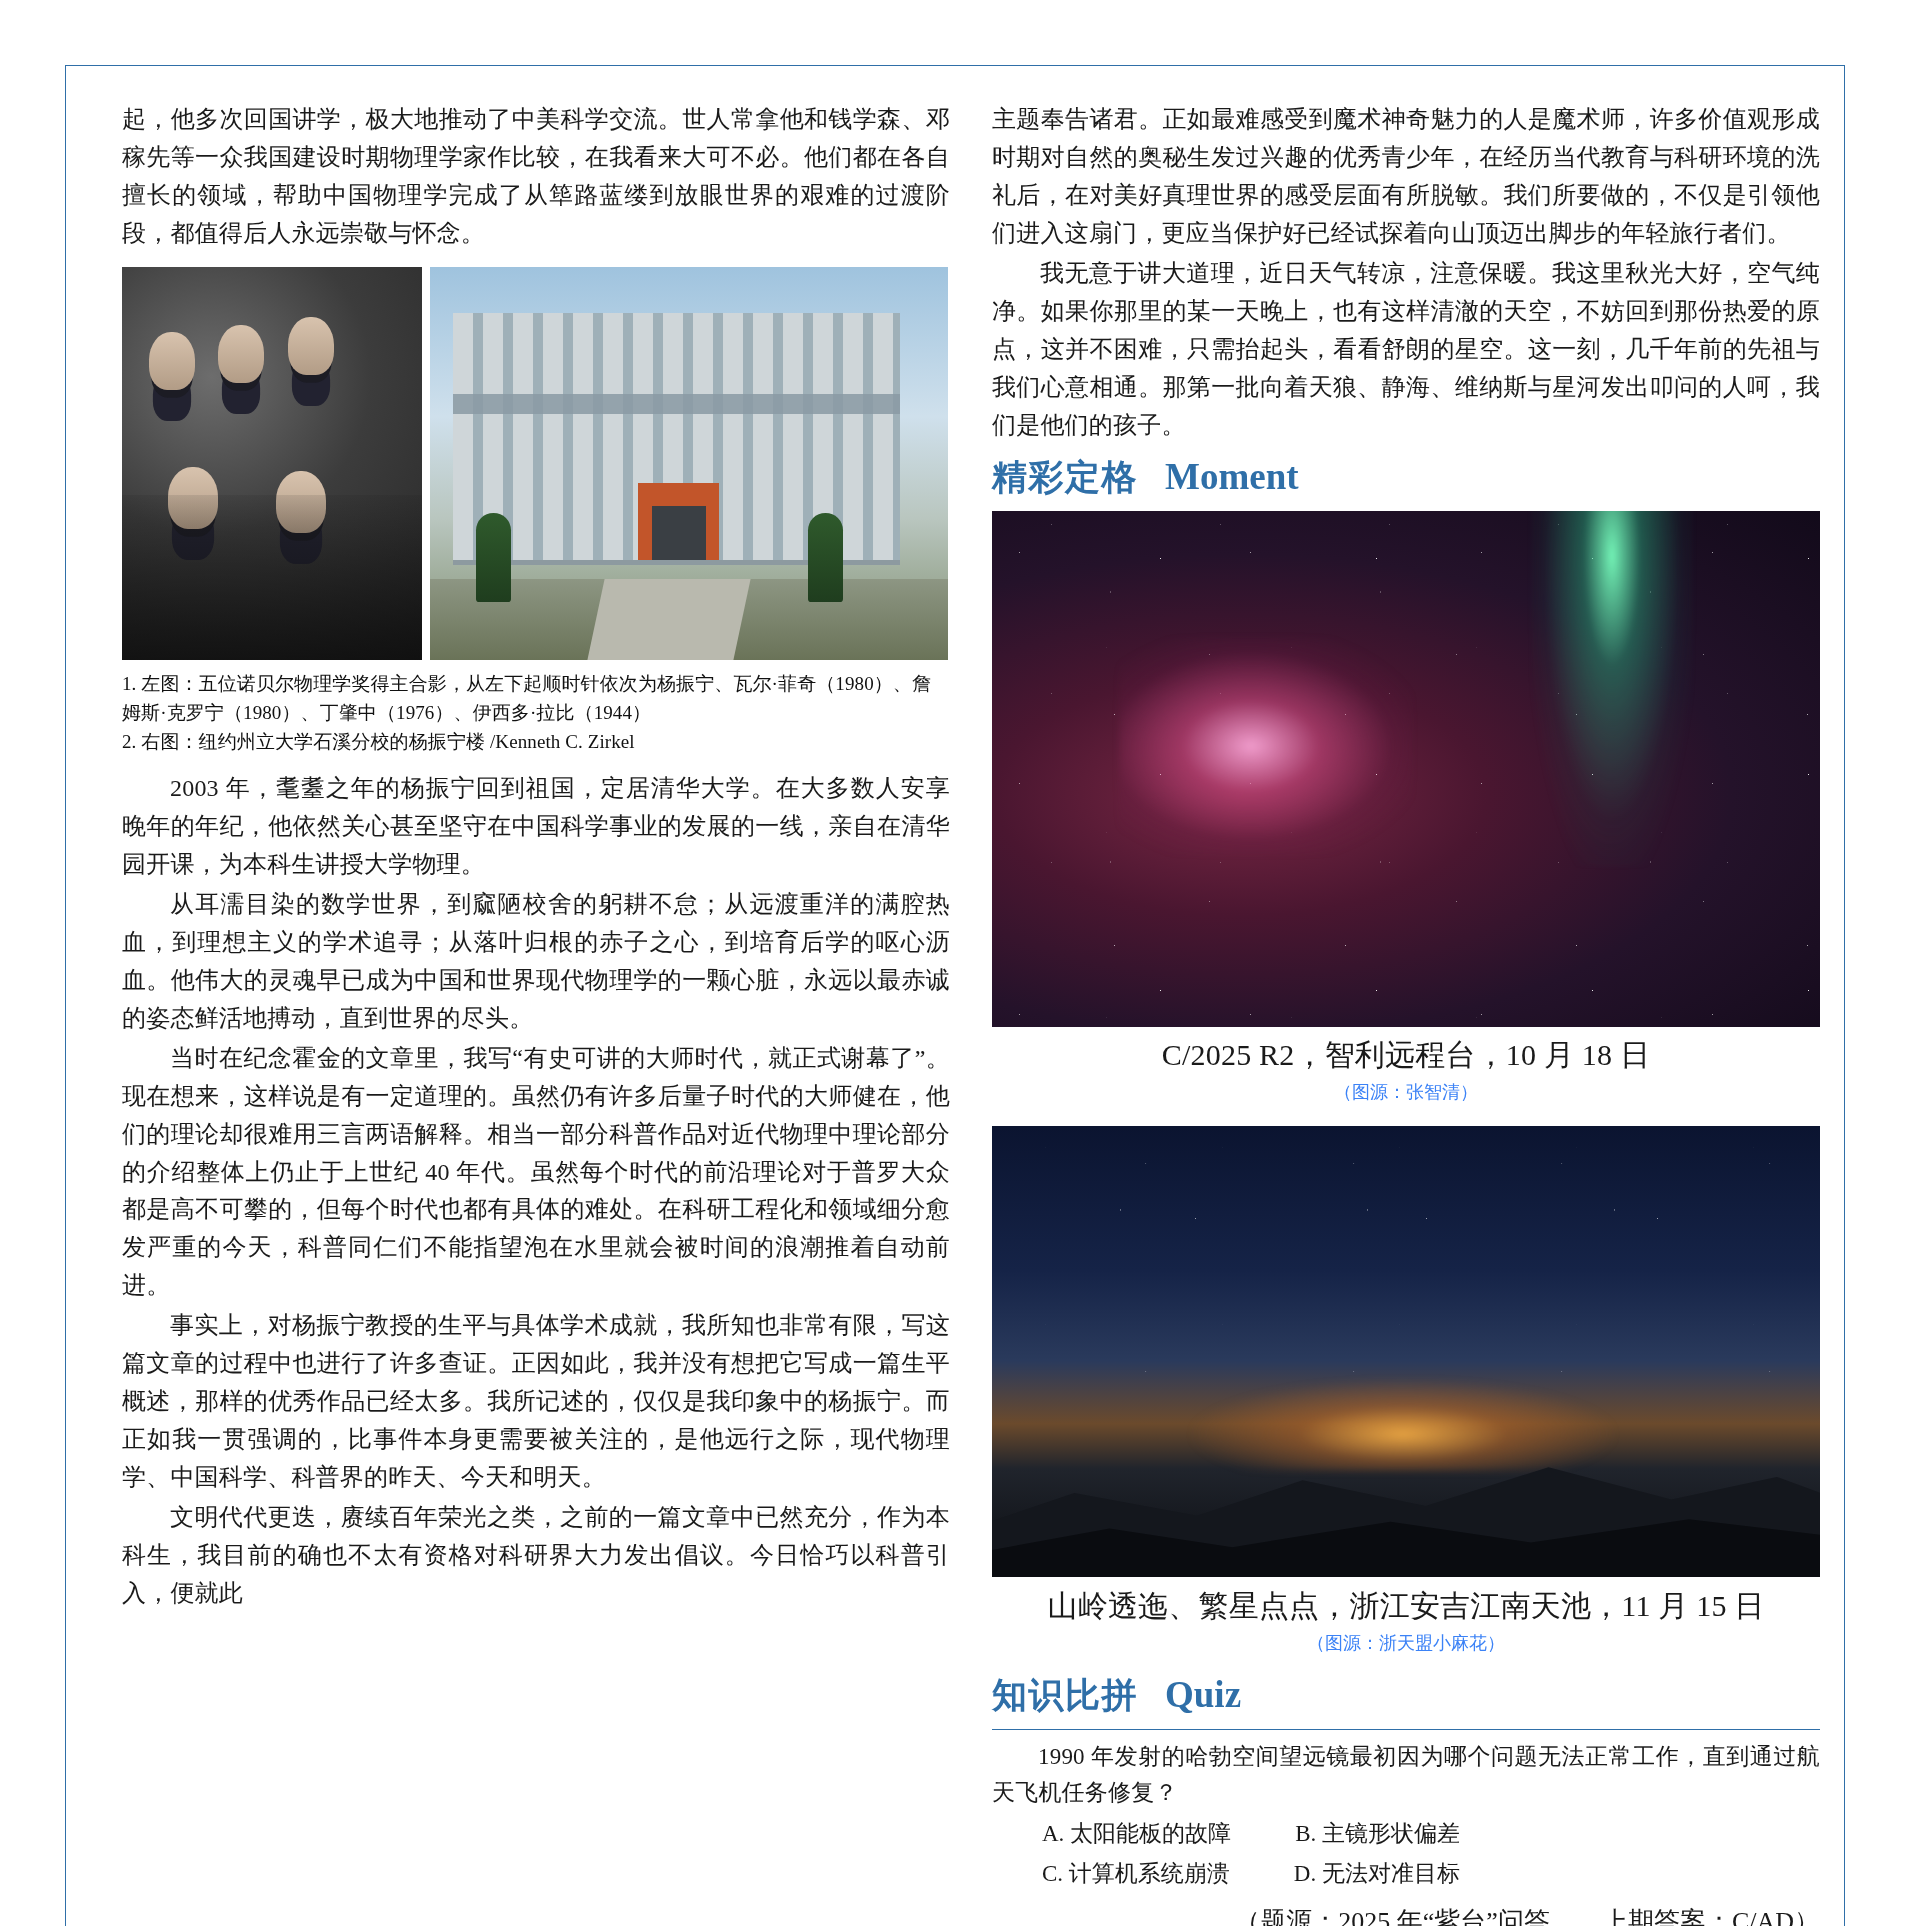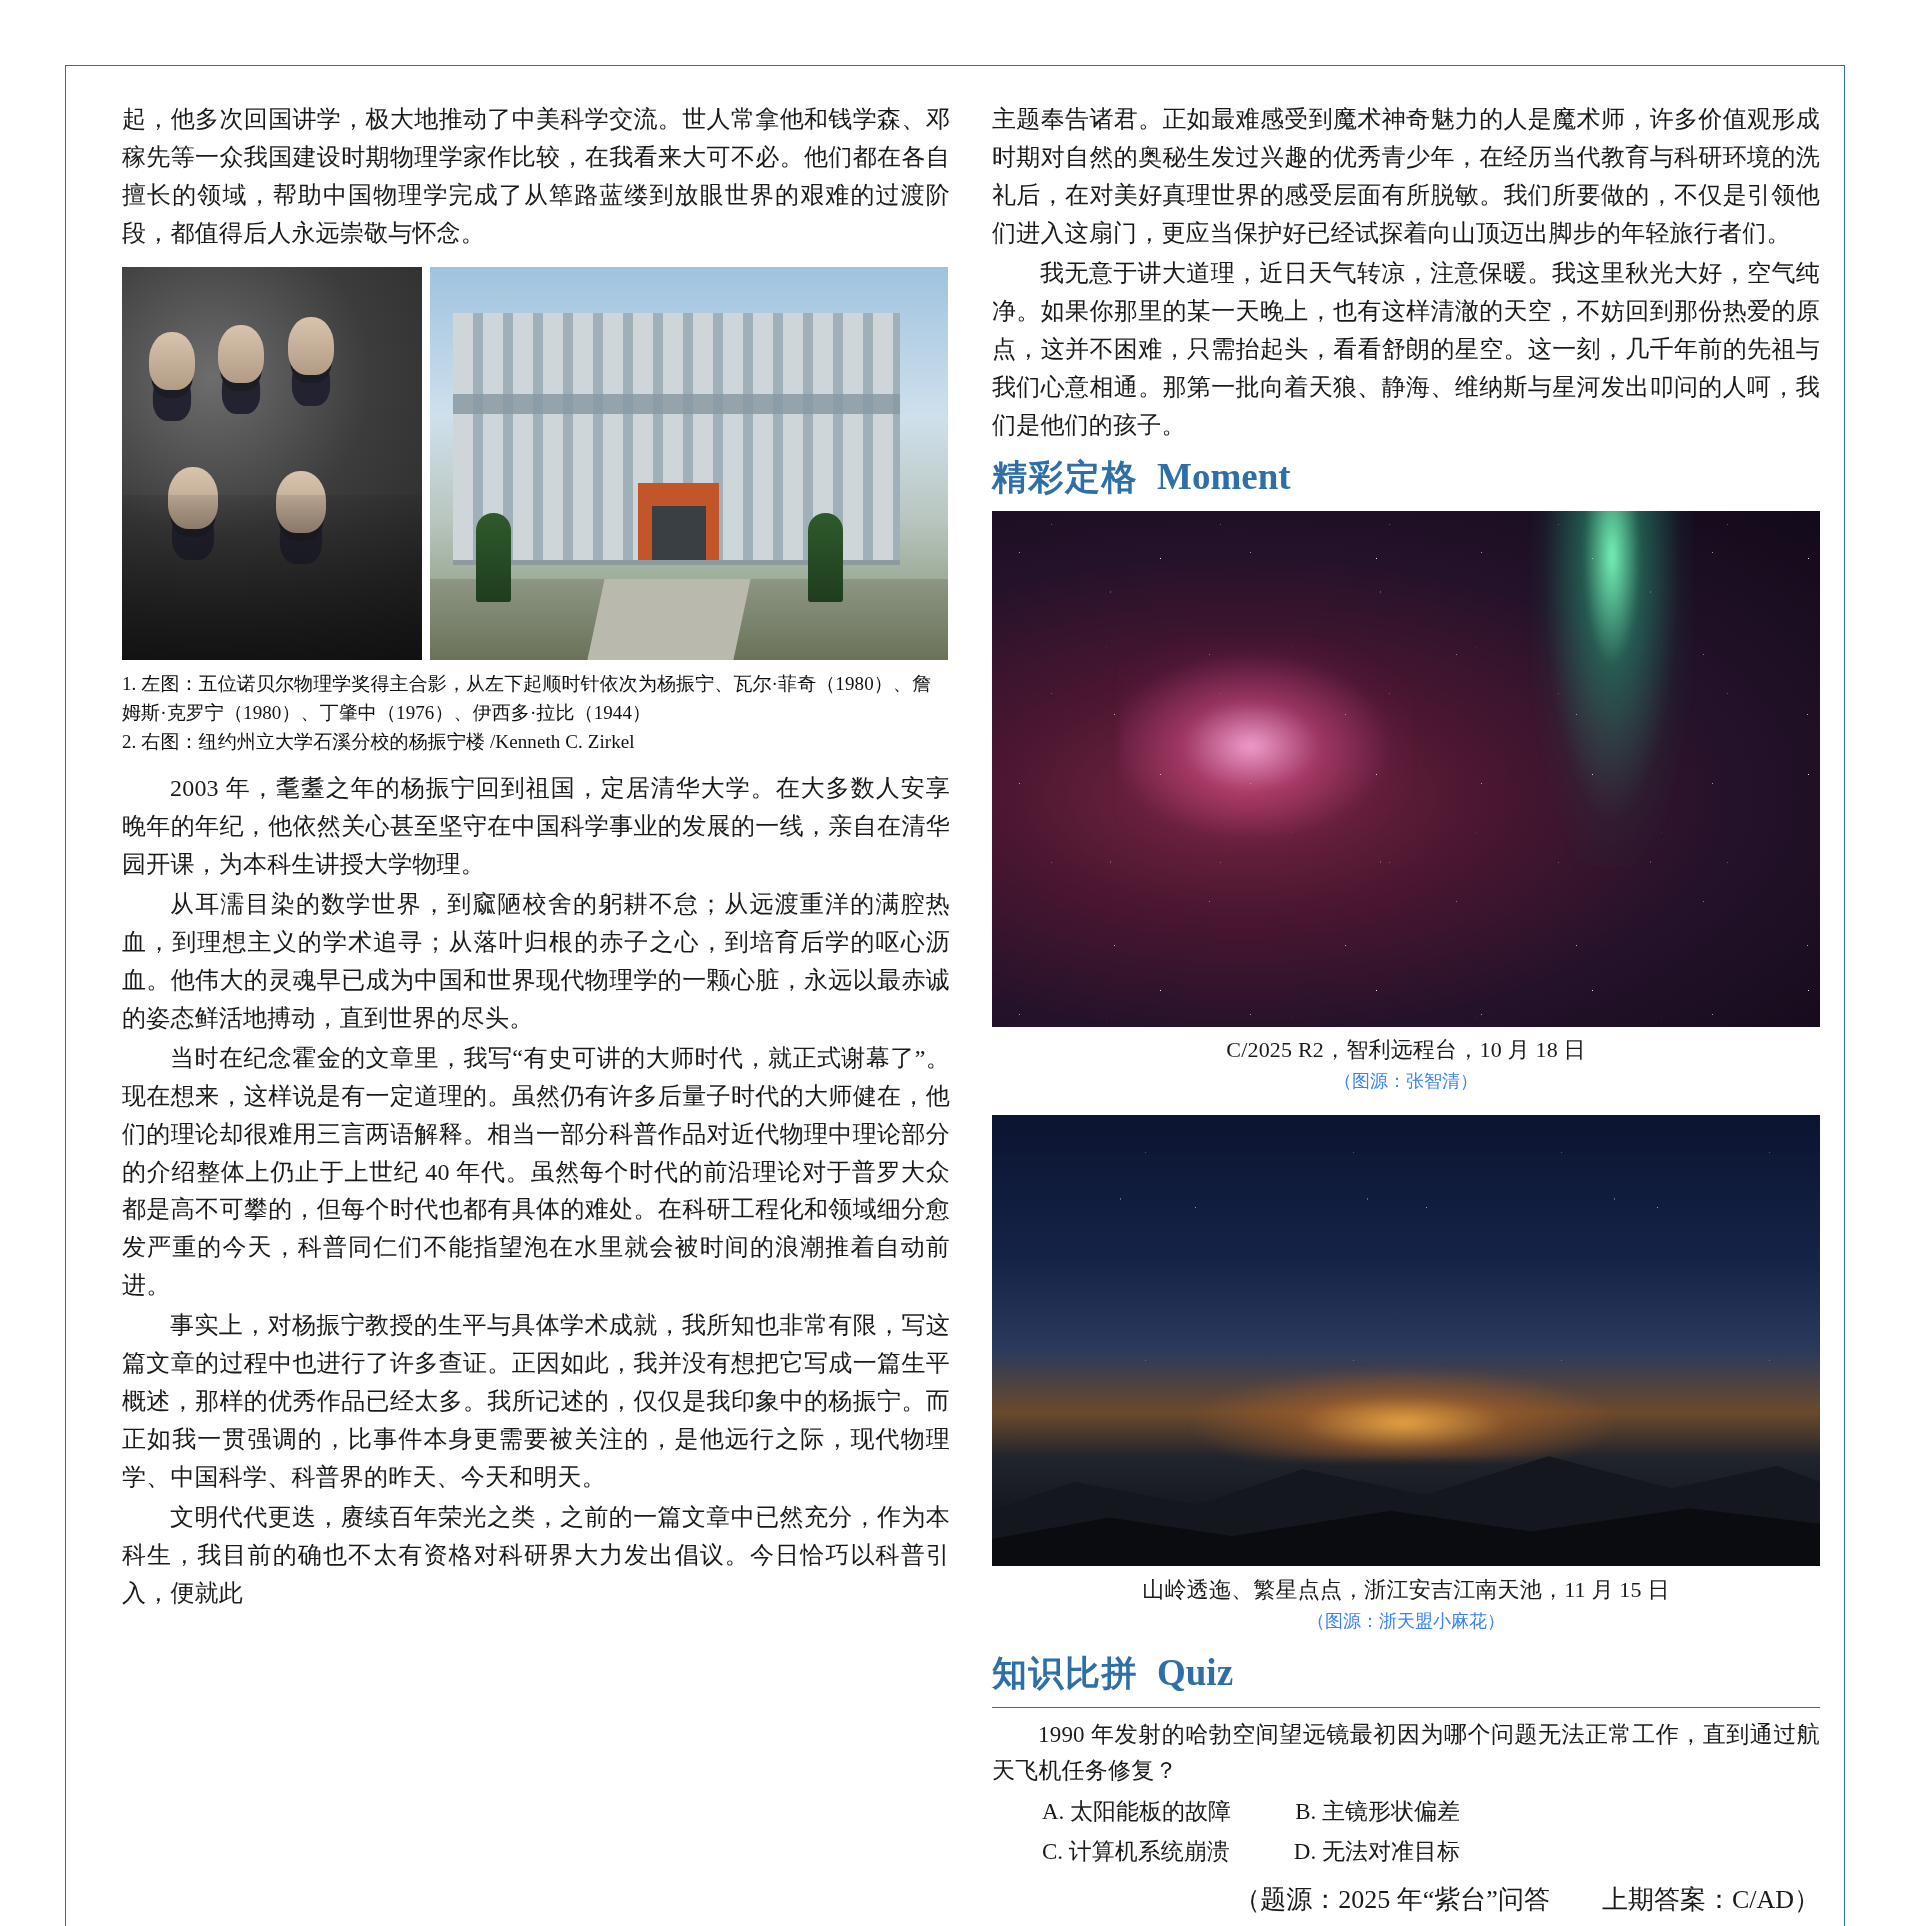--- a/index.html
+++ b/index.html
@@ -135,21 +135,21 @@
     line-height: 1.52;
     color: #111;
     letter-spacing: 0.1px;
   }
   .caption div { text-indent: 0; }
   .cap-hang { padding-left: 0; }
 
   .section-head {
     display: flex;
     align-items: baseline;
-    gap: 19px;
+    gap: 27px;
     margin: 10px 0 9.2px 0;
     color: #2f6fa8;
   }
   .sh-cn {
     font-size: 35px;
     font-weight: 700;
     letter-spacing: 1.5px;
   }
   .sh-en {
     font-size: 37px;
@@ -227,21 +227,21 @@
   }
   .ridge2 {
     position:absolute;
     left: -23px; bottom: 0;
     width: 878px; height: 116px;
     background: #0a0c10;
     clip-path: polygon(0 80%, 16% 58%, 30% 74%, 48% 52%, 64% 70%, 82% 50%, 100% 66%, 100% 100%, 0 100%);
   }
   .photo-cap {
     text-align: center;
-    font-size: 22px;
+    font-size: 30px;
     margin-top: 8.5px;
     letter-spacing: 0.2px;
   }
   .photo-sub {
     text-align: center;
     font-size: 18px;
     margin-top: 3.9px;
     color: #3b82f6;
   }
   .quiz {

